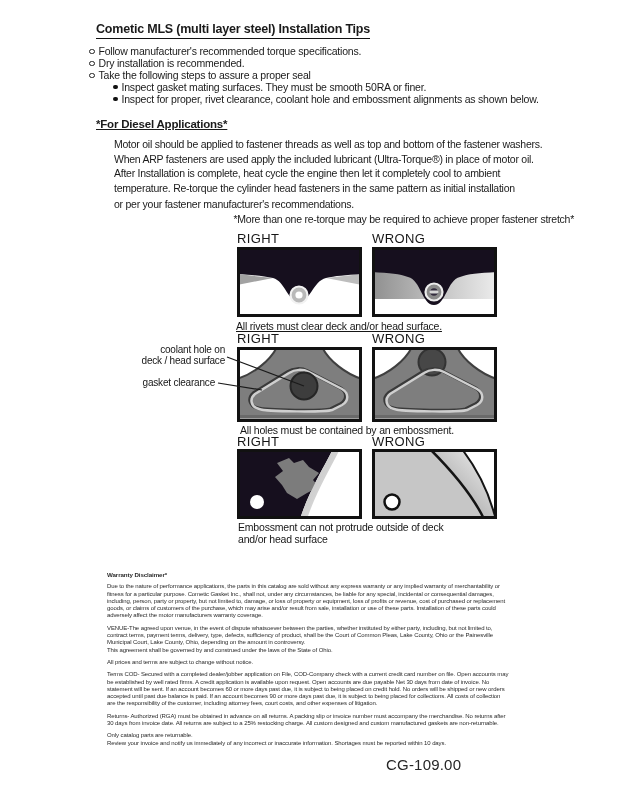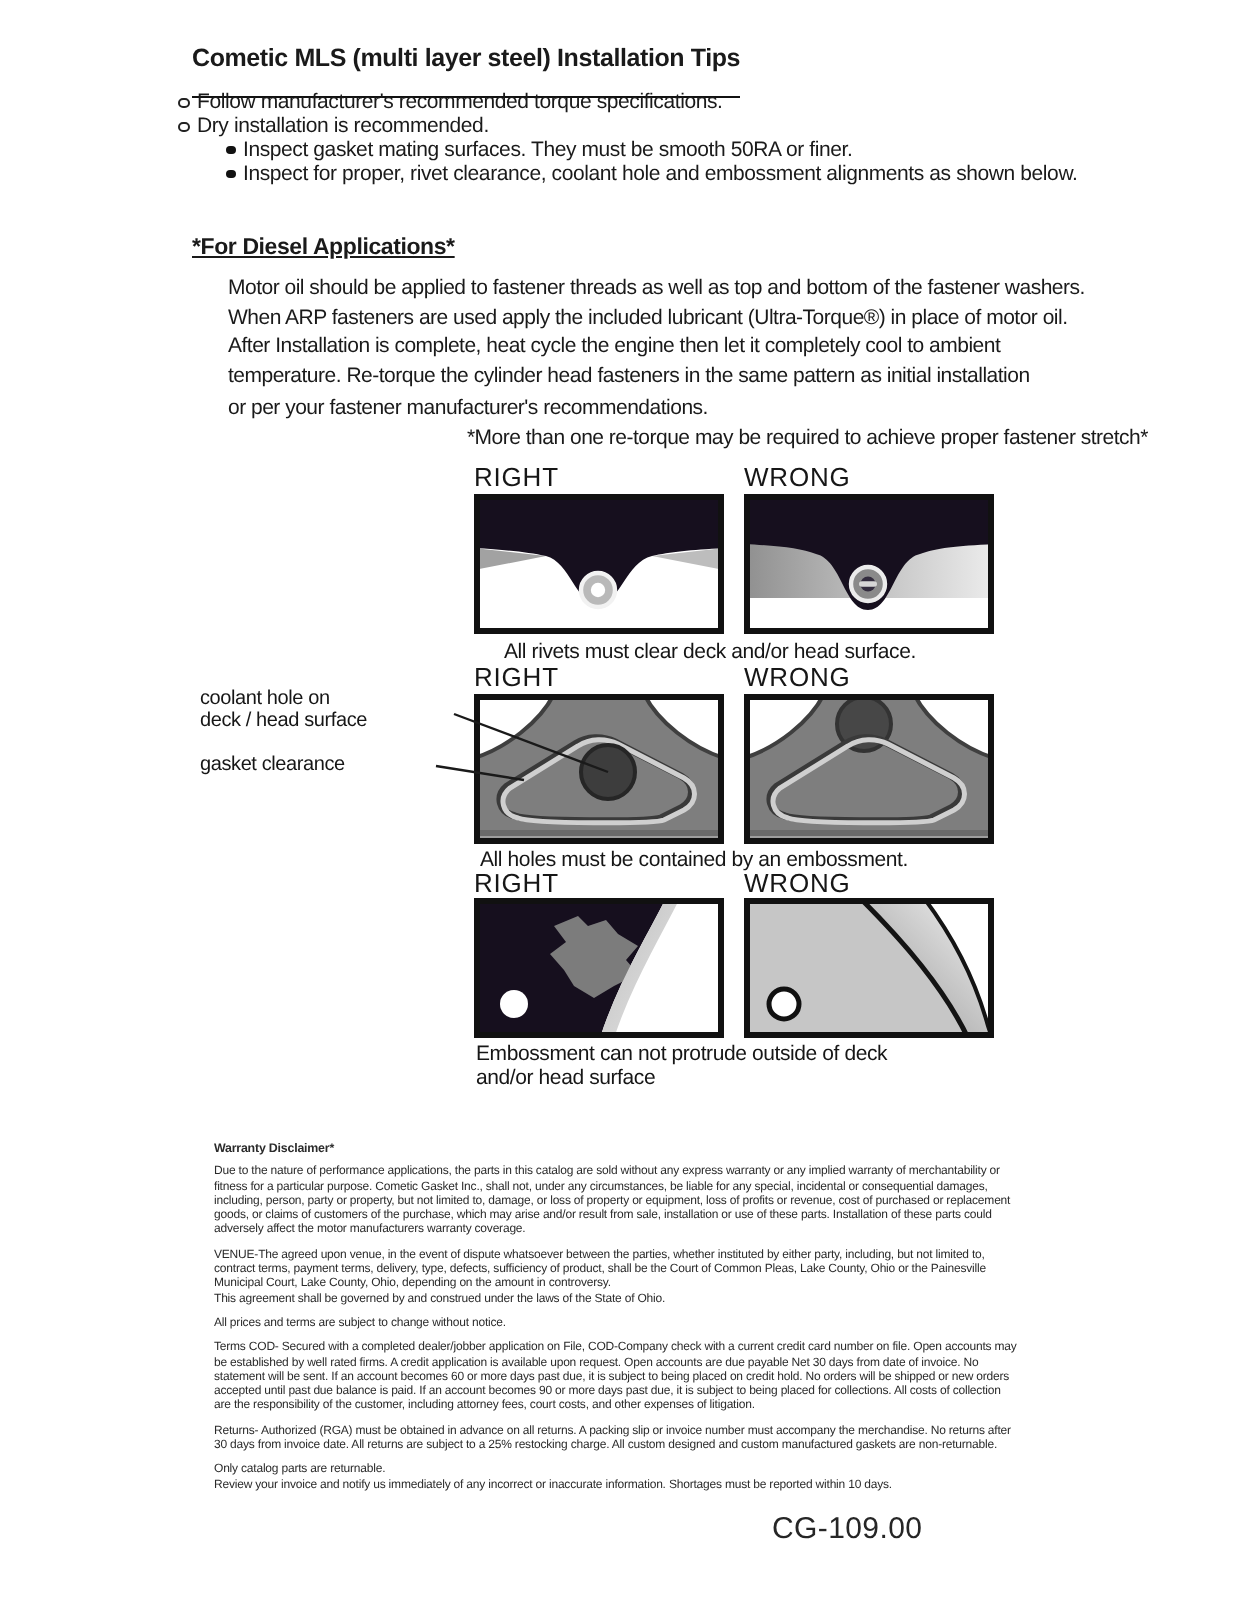--- a/index.html
+++ b/index.html
@@ -4,33 +4,33 @@
 <style>
   html,body{margin:0;padding:0;background:#888;}
   .page{
     position:relative;width:618px;height:800px;background:#ffffff;
     font-family:"Liberation Sans","DejaVu Sans",sans-serif;color:#1a1a1a;
     overflow:hidden;margin:0 auto;
   }
   .abs{position:absolute;}
   .doc-title{
     left:96px;top:22px;font-size:12.5px;font-weight:bold;letter-spacing:-0.2px;
-    border-bottom:1.5px solid #111;padding-bottom:12px;white-space:nowrap;
+    border-bottom:1.5px solid #111;padding-bottom:2px;white-space:nowrap;
   }
   .bullets{left:89px;top:45px;font-size:10.5px;letter-spacing:-0.2px;}
   .bullet-row{display:flex;align-items:flex-start;height:12px;line-height:12px;}
   .bullet-row.sub{margin-left:24px;}
   .marker-open{width:3.5px;height:3.5px;border:1px solid #222;border-radius:50%;margin:3.5px 4px 0 0;flex:none;}
   .marker-filled{width:4.5px;height:4.5px;background:#111;border-radius:50%;margin:3.5px 4px 0 0;flex:none;}
   .bullet-text{white-space:nowrap;}
   .section-heading{left:96px;top:118px;font-size:11.5px;font-weight:bold;letter-spacing:-0.2px;text-decoration:underline;}
   .body-par{left:96px;font-size:10.5px;line-height:15.3px;letter-spacing:-0.25px;white-space:pre-line;width:460px;margin-left:18px;}
   .rw-label{width:125px;font-size:13px;letter-spacing:0.4px;color:#161616;}
   .diagram-caption{font-size:10.5px;letter-spacing:-0.2px;white-space:pre-line;line-height:12px;color:#161616;}
-  .side-label{font-size:10px;letter-spacing:-0.2px;white-space:pre-line;line-height:11px;color:#161616;}
+  .side-label{font-size:10px;letter-spacing:-0.2px;text-align:right;white-space:pre-line;line-height:11px;color:#161616;}
   .legal{left:107px;top:571px;width:430px;font-size:6px;line-height:7.3px;letter-spacing:-0.1px;color:#2b2b2b;}
   .legal .head{font-weight:bold;font-size:6.2px;margin-bottom:5px;}
   .legal p{margin:0 0 5px 0;white-space:pre-line;}
   .doc-code{left:386px;top:756px;font-size:15px;letter-spacing:0.2px;color:#262626;}
   svg{display:block;}
 </style>
 </head>
 <body>
 
 <div class="page">
@@ -39,20 +39,24 @@
 
   <div class="abs bullets">
     <div class="bullet-row">
       <span class="marker-open"></span>
       <span class="bullet-text">Follow manufacturer's recommended torque specifications.</span>
     </div>
     <div class="bullet-row">
       <span class="marker-open"></span>
       <span class="bullet-text">Dry installation is recommended.</span>
     </div>
+    <div class="bullet-row">
+      <span class="marker-open"></span>
+      <span class="bullet-text">Take the following steps to assure a proper seal</span>
+    </div>
     <div class="bullet-row sub">
       <span class="marker-filled"></span>
       <span class="bullet-text">Inspect gasket mating surfaces.  They must be smooth 50RA or finer.</span>
     </div>
     <div class="bullet-row sub">
       <span class="marker-filled"></span>
       <span class="bullet-text">Inspect for proper, rivet clearance, coolant hole and embossment alignments as shown below.</span>
     </div>
   </div>
 
@@ -87,21 +91,21 @@
     </defs>
     <rect x="0" y="0" width="125" height="70" fill="#ffffff"></rect>
     <rect x="0" y="25" width="125" height="27" fill="url(#deckGrad1)"></rect>
     <path d="M0,0 H125 V25 C106,26 96,27 88,30 C75,33 74,58 62,58 C50,58 49,33 36,30 C28,27 18,26 0,25 Z" fill="#160f1e"></path>
     <circle cx="62" cy="45" r="8.5" fill="#8a8a8a" stroke="#ececec" stroke-width="2.2"></circle>
     <circle cx="62" cy="45" r="3.8" fill="#332c3e"></circle>
     <rect x="57.5" y="43.6" width="9" height="2.8" rx="1.4" fill="#d6d6d6"></rect>
     <rect x="1.5" y="1.5" width="122" height="67" fill="none" stroke="#111111" stroke-width="3"></rect>
   </svg>
 
-  <div class="abs diagram-caption" style="left:252px;top:320px;">All rivets must clear deck and/or head surface.</div>
+  <div class="abs diagram-caption" style="left:236px;top:320px;text-decoration:underline;">All rivets must clear deck and/or head surface.</div>
 
   <div class="abs rw-label" style="left:237px;top:331px;">RIGHT</div>
   <div class="abs rw-label" style="left:372px;top:331px;">WRONG</div>
 
   <div class="abs side-label" style="left:100px;top:344px;width:125px;">coolant hole on
 deck / head surface</div>
   <div class="abs side-label" style="left:100px;top:377px;width:115px;">gasket clearance</div>
 
   <svg class="abs" style="left:237px;top:347px;" width="125" height="75" viewBox="0 0 125 75">
     <rect x="0" y="0" width="125" height="75" fill="#7e7e7e"></rect>

